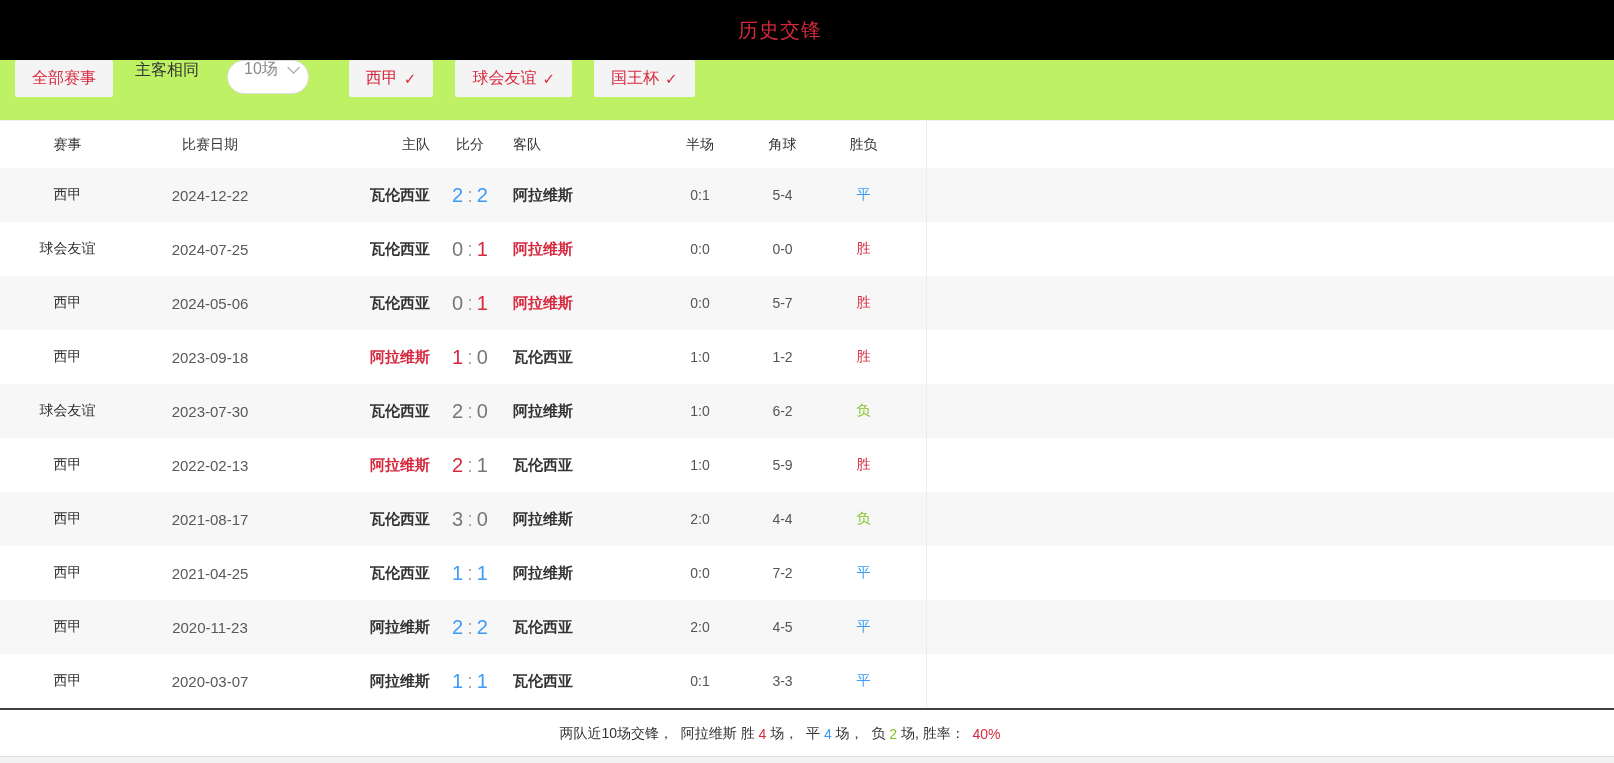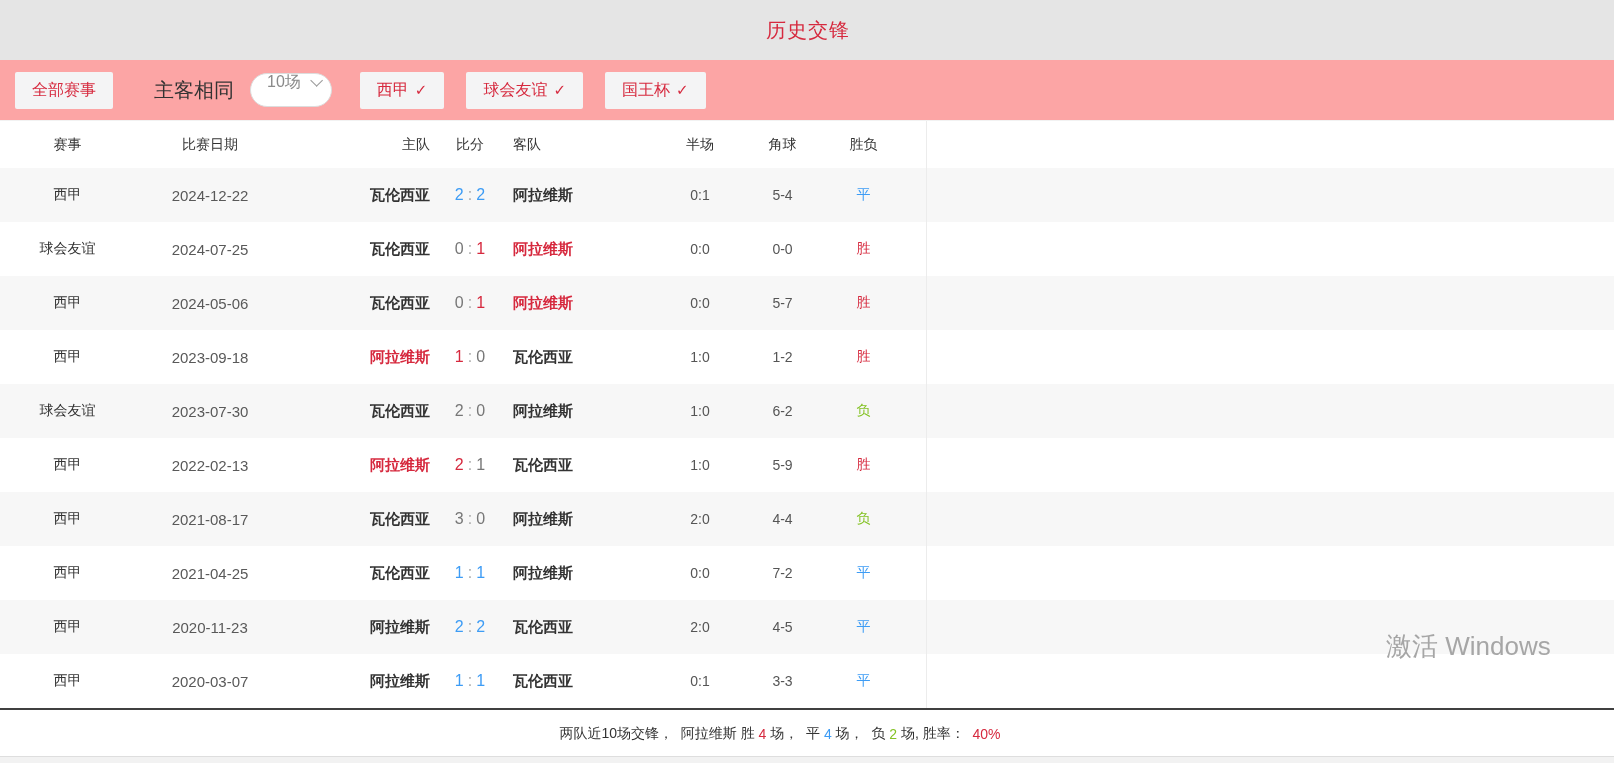--- a/index.html
+++ b/index.html
@@ -1,49 +1,49 @@
 <!DOCTYPE html>
 <html><head>
 <meta charset="utf-8">
 <style>
   * { margin:0; padding:0; box-sizing:border-box; }
   html,body { width:1614px; height:763px; overflow:hidden; background:#fff;
     font-family:"Liberation Sans","DejaVu Sans",sans-serif; }
   .page { position:relative; width:1614px; height:763px; }
 
   
-  .title-band { height:60px; background:#e5e5e5;padding-left:28px; }
+  .title-band { height:60px; background:#000000; }
   .title-inner { width:1560px; height:60px; display:flex; align-items:center; justify-content:center; }
   .page-title { font-size:20px; font-weight:500; color:#d6293e; letter-spacing:1px; }
 
   
-  .filter-bar { height:60px; display:flex; align-items:center; padding-left:15px; background:#fca5a5; }
+  .filter-bar { height:60px; display:flex; align-items:flex-start; padding-left:15px; background:#bef264;gap:12px; }
   .chip { height:37px; display:inline-flex; align-items:center; padding:0 17px;
     background:#f4f4f5; border-radius:2px; font-size:16px; color:#d6293e; cursor:pointer; }
   .chip .check { margin-left:6px; font-size:15px; font-weight:bold; }
-  .plain-toggle { margin-left:41px; font-size:20px; color:#333; cursor:pointer; }
+  .plain-toggle { margin-left:10px; font-size:16px; color:#333; cursor:pointer; }
   .count-select { margin-left:16px; height:34px; min-width:80px; padding:0 12px 16px 16px;
     border:1px solid #ddd; border-radius:17px; display:inline-flex; align-items:center;
     font-size:16px; color:#8a8a8a; background:#fff; cursor:pointer; }
   .chev { width:9px; height:9px; border-right:1.5px solid #9a9a9a; border-bottom:1.5px solid #9a9a9a;
     transform:rotate(45deg) translateY(-3px); margin-left:9px; }
   .league-chip-first { margin-left:28px; }
   .league-chip { margin-left:22px; }
 
   
   .grid-row { display:grid; grid-template-columns:135px 150px 145px 80px 150px 80px 85px 77px 24px 1fr;
     align-items:center; height:54px; }
   .thead { height:48px; border-top:1px solid #f2f2f2; color:#c7c7c7; font-size:14px; background:#fff;font-family:Liberation Mono, monospace; }
   .rows .grid-row:nth-child(odd) { background:#f7f7f7; }
   .cell { text-align:center; font-size:14px; color:#333; }
   .c-comp { color:#333; }
   .c-date { font-size:15px; color:#595959; }
   .c-home { text-align:right; font-weight:600; font-size:15px; }
   .c-away { text-align:left; padding-left:3px; font-weight:600; font-size:15px; }
-  .c-score { font-size:16px; font-weight:500; }
+  .c-score { font-size:20px; font-weight:500; }
   .c-score .colon { color:#aaa; font-weight:400; padding:0 4px; }
   .c-half,.c-corner { color:#555; }
   .c-fill { height:54px; border-left:1px solid #ececec; }
   .thead .c-fill { height:48px; }
   .c-result { font-size:14px; }
 
   .t-dark { color:#333; }
   .t-red { color:#d6293e; }
   .t-blue { color:#3d9cf5; }
   .t-green { color:#84c225; }
@@ -270,16 +270,15 @@
         <span class="t-blue">4</span>
         <span class="t-dark"> 场，  负 </span>
         <span class="t-green">2</span>
         <span class="t-dark"> 场, 胜率：  </span>
         <span class="t-red">40%</span>
       </div>
   </div>
   <div class="bottom-strip"></div>
 
   <div class="watermark">
-    <div class="wm-line1">激活 Windows</div>
   </div>
 
 </div>
 
 </body></html>

